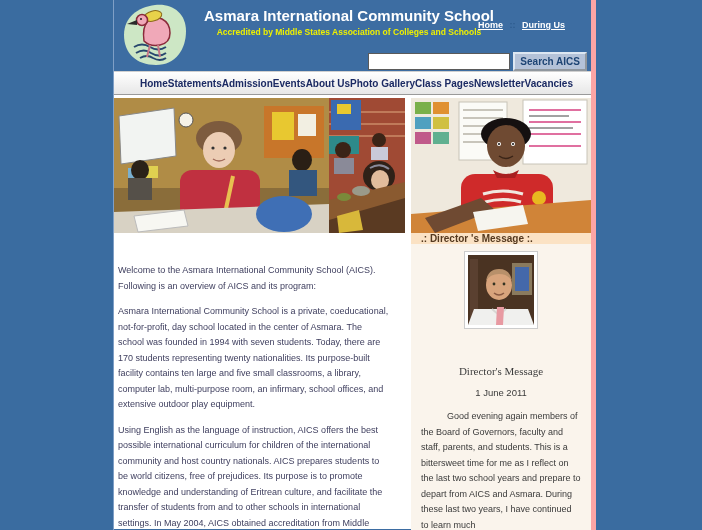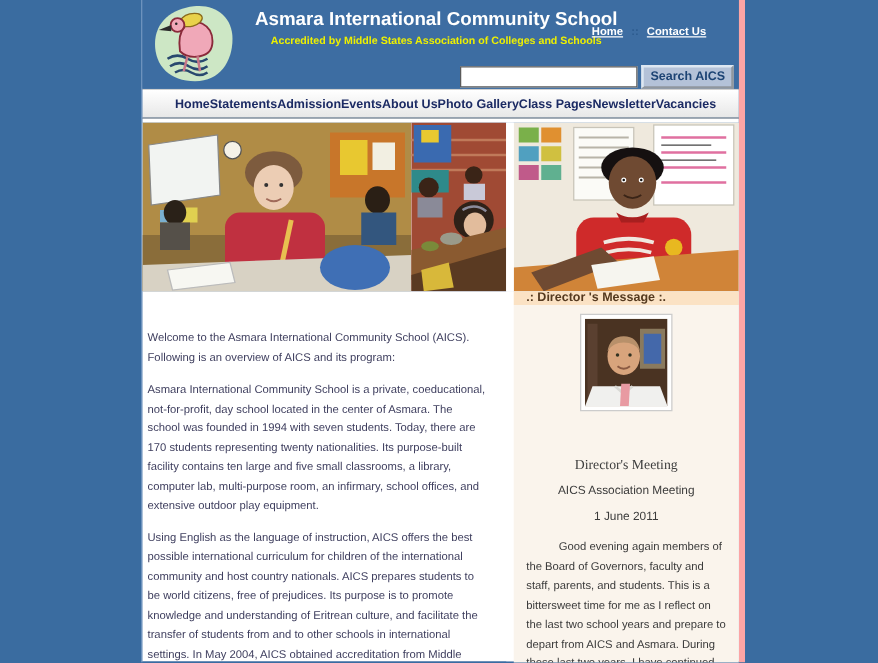--- a/index.html
+++ b/index.html
@@ -86,21 +86,21 @@
         <path d="M30 42 l-3 12 M38 42 l2 12" stroke="#c87888" stroke-width="2" fill="none"></path>
       </svg>
     </div>
     <div class="titleblock">
       <div class="title">Asmara International Community School</div>
       <div class="accred">Accredited by Middle States Association of  Colleges and Schools</div>
     </div>
     <div class="toplinks">
       <a class="toplink">Home</a>
       <span class="sep">::</span>
-      <a class="toplink">Contact Us</a>
+      <a class="toplink">During Us</a>
     </div>
     <div class="searchrow">
       <input class="searchbox" value="" style="">
       <button class="searchbtn">Search AICS</button>
     </div>
   </header>
 
   <nav class="navbar">
     <a class="navitem">Home</a>
     <a class="navitem">Statements</a>
@@ -216,21 +216,20 @@
             <ellipse cx="31" cy="30" rx="13" ry="15" fill="#d8a47c"></ellipse>
             <path d="M18 26 q2 -12 13 -12 q11 0 13 12 q-4 -7 -13 -7 q-9 0 -13 7 Z" fill="#b8906a"></path>
             <circle cx="26" cy="29" r="1.4" fill="#332"></circle>
             <circle cx="36" cy="29" r="1.4" fill="#332"></circle>
             <path d="M26 38 q5 4 10 0" stroke="#8a5a42" stroke-width="1.5" fill="none"></path>
             <polygon points="6,54 60,54 66,70 0,70" fill="#f0f0ee"></polygon>
             <path d="M24 54 l7 6 l7 -6" stroke="#d8d8d4" stroke-width="2" fill="none"></path>
             <polygon points="29,52 36,52 35,70 28,70" fill="#e89aa2"></polygon>
           </svg>
         </span>
-        <div class="sb-heading">Director's Meeting</div>
-        <div class="sb-sub">AICS Association Meeting</div>
+        <div class="sb-heading">Director's Message</div>
         <div class="sb-date">1 June 2011</div>
         <p class="sb-para">Good evening again members of the Board of Governors, faculty and staff, parents, and students.  This is a bittersweet time for me as I reflect on the last two school years and prepare to depart from AICS and Asmara.  During these last two years, I have continued to learn much</p>
       </div>
     </aside>
   </div>
 
 </div>
 
 </body></html>

